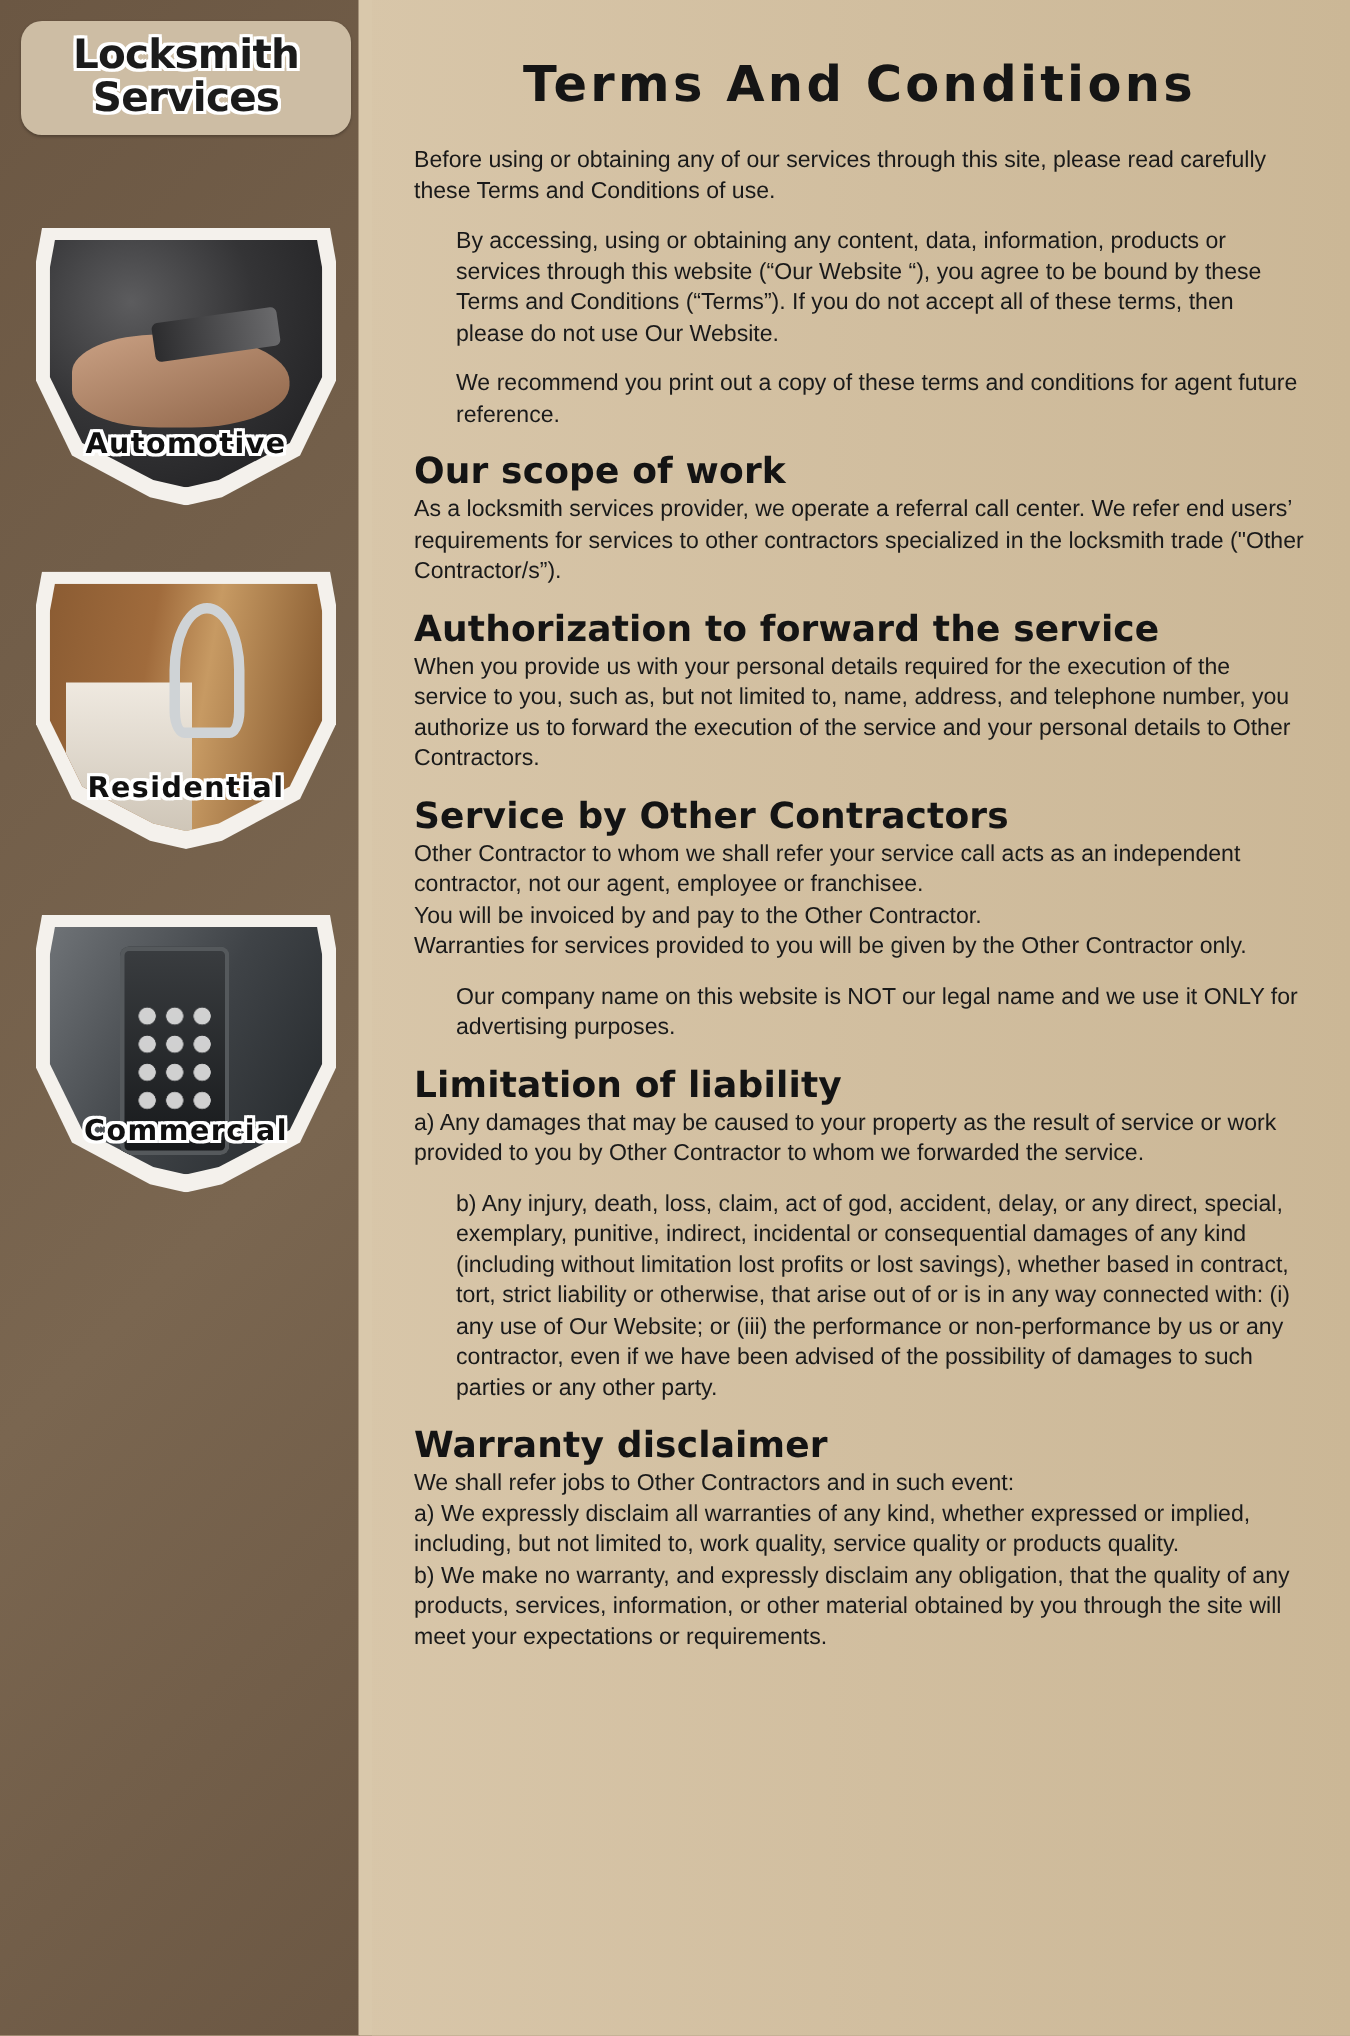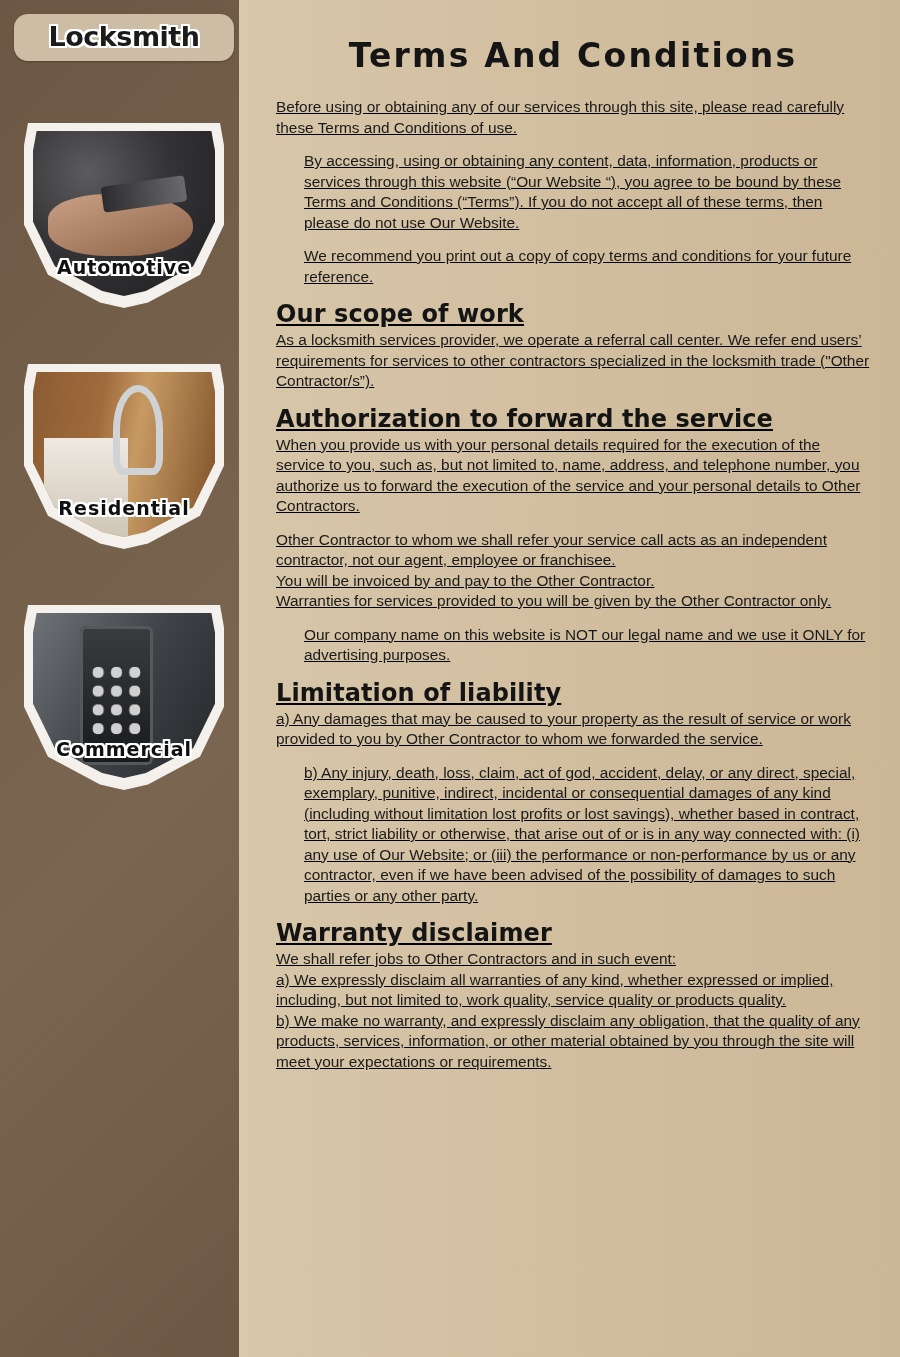--- a/index.html
+++ b/index.html
@@ -56,21 +56,21 @@
       -2px -2px 0 #fff, 2px -2px 0 #fff,
       -2px  2px 0 #fff, 2px  2px 0 #fff,
        0px  2px 0 #fff, 2px  0px 0 #fff,
        0px -2px 0 #fff, -2px 0px 0 #fff;
   }
   .badges {
     margin-top: 62px;
     display: flex;
     flex-direction: column;
     align-items: center;
-    gap: 56px;
+    gap: 44px;
   }
   .badge {
     position: relative;
     width: 200px;
     height: 185px;
   }
   .shield {
     position: absolute;
     inset: 0;
     background: #f4f1ec;
@@ -201,21 +201,21 @@
   }
   .doc-title {
     text-align: center;
     font-family: "DejaVu Sans", sans-serif;
     font-weight: bold;
     font-size: 33px;
     letter-spacing: 2.2px;
     color: #151515;
     margin: 14px 0 22px 0;
   }
-  .section { margin-bottom: 13px; text-decoration: underline; }
+  .section { margin-bottom: 13px; }
   .sec-head {
     font-family: "DejaVu Sans", sans-serif;
     font-weight: bold;
     font-size: 24px;
     color: #141414;
     margin: 0 0 2px 0;
     letter-spacing: 0.1px;
   }
   .para {
     font-size: 15.4px;
@@ -229,20 +229,21 @@
 </style>
 </head>
 <body>
 
 <div class="page">
 
   <aside class="sidebar">
 
     <div class="brand">
       <div class="brand-line">Locksmith</div>
+      <div class="brand-line">Services</div>
     </div>
 
     <div class="badges">
 
       <div class="badge">
         <div class="shield"></div>
         <div class="shield-inner">
           <div class="photo ph-auto"></div>
         </div>
         <div class="badge-label">Automotive</div>
@@ -268,34 +269,35 @@
     </div>
   </aside>
 
   <main class="content">
 
     <h1 class="doc-title">Terms And Conditions</h1>
 
     <div class="section">
       <p class="para tight">Before using or obtaining any of our services through this site, please read carefully these Terms and Conditions of use.</p>
       <p class="para">By accessing, using or obtaining any content, data, information, products or services through this website (“Our Website “), you agree to be bound by these Terms and Conditions (“Terms”). If you do not accept all of these terms, then please do not use Our Website.</p>
-      <p class="para">We recommend you print out a copy of copy terms and conditions for your future reference.</p>
+      <p class="para">We recommend you print out a copy of these terms and conditions for agent future reference.</p>
     </div>
 
     <div class="section">
       <h2 class="sec-head">Our scope of work</h2>
       <p class="para">As a locksmith services provider, we operate a referral call center. We refer end users’ requirements for services to other contractors specialized in the locksmith trade ("Other Contractor/s”).</p>
     </div>
 
     <div class="section">
       <h2 class="sec-head">Authorization to forward the service</h2>
       <p class="para">When you provide us with your personal details required for the execution of the service to you, such as, but not limited to, name, address, and telephone number, you authorize us to forward the execution of the service and your personal details to Other Contractors.</p>
     </div>
 
     <div class="section">
+      <h2 class="sec-head">Service by Other Contractors</h2>
       <p class="para" style="white-space: pre-line;">Other Contractor to whom we shall refer your service call acts as an independent contractor, not our agent, employee or franchisee.
 You will be invoiced by and pay to the Other Contractor.
 Warranties for services provided to you will be given by the Other Contractor only.</p>
       <p class="para">Our company name on this website is NOT our legal name and we use it ONLY for advertising purposes.</p>
     </div>
 
     <div class="section">
       <h2 class="sec-head">Limitation of liability</h2>
       <p class="para">a) Any damages that may be caused to your property as the result of service or work provided to you by Other Contractor to whom we forwarded the service.</p>
       <p class="para">b) Any injury, death, loss, claim, act of god, accident, delay, or any direct, special, exemplary, punitive, indirect, incidental or consequential damages of any kind (including without limitation lost profits or lost savings), whether based in contract, tort, strict liability or otherwise, that arise out of or is in any way connected with: (i) any use of Our Website; or (iii) the performance or non-performance by us or any contractor, even if we have been advised of the possibility of damages to such parties or any other party.</p>

